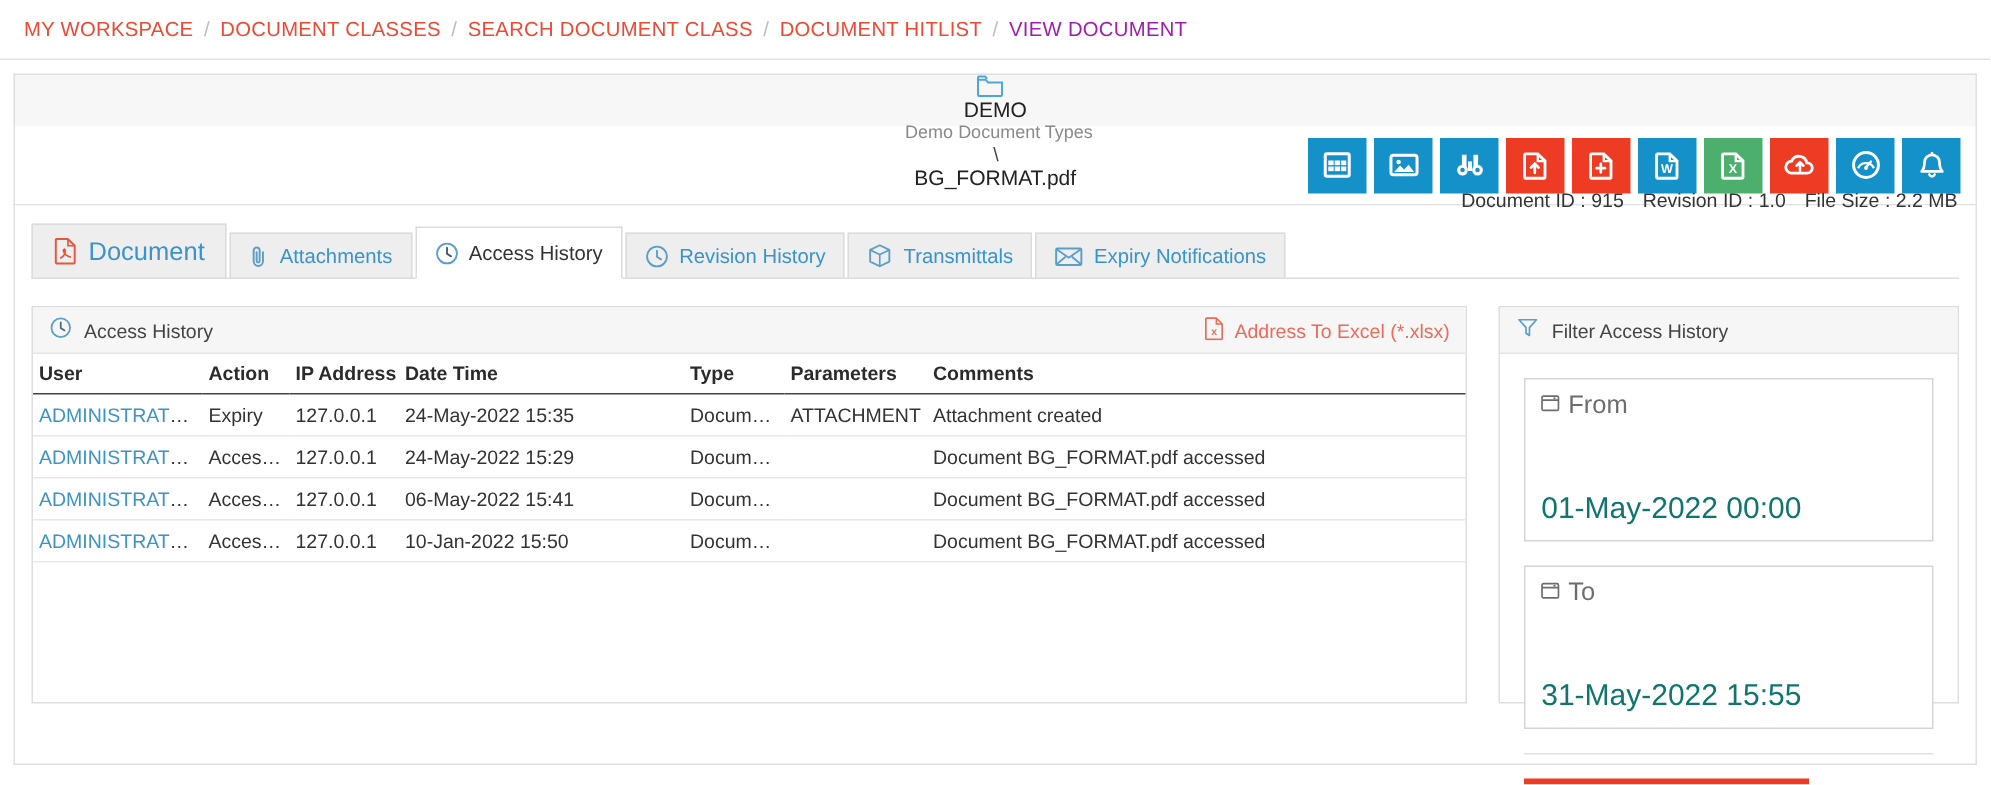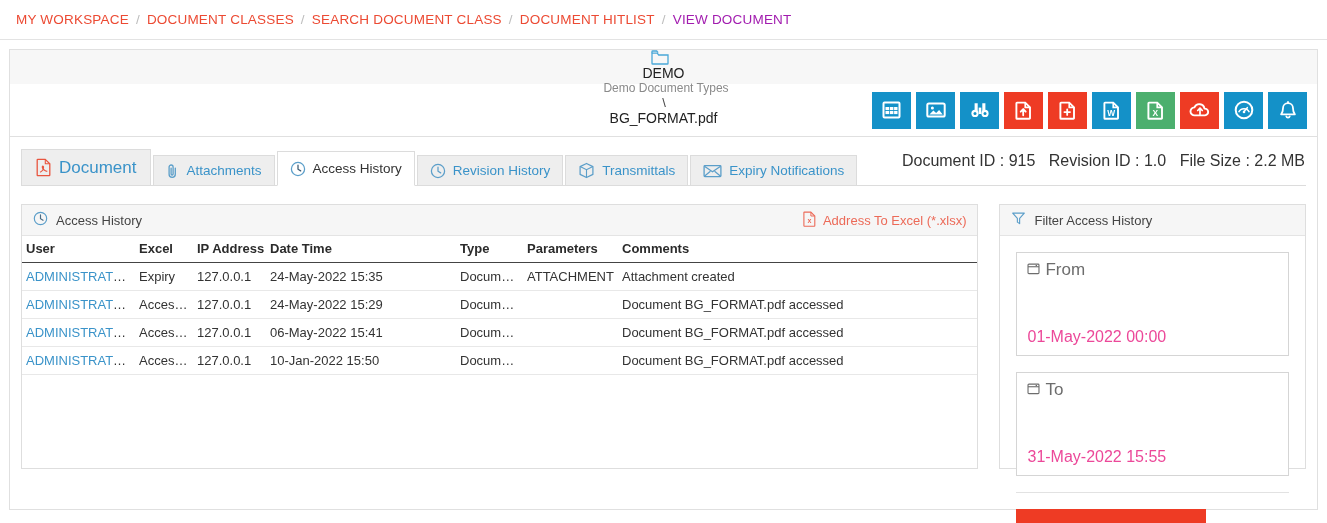--- a/index.html
+++ b/index.html
@@ -36,21 +36,21 @@
     border-bottom: none;
     display: flex; align-items: center;
     padding: 0 12px;
     flex-direction: column;
   }
   .folder-ico { width: 18px; height: 15px; margin-right: 8px; flex: none; }
   .doc-code { font-size: 14px; color: #222; font-weight: 400; }
   .doc-type { font-size: 12px; color: #8a8a8a; margin-left: 5px; }
   .doc-sep  { font-size: 13px; color: #444; margin: 0 4px 0 5px; }
   .doc-file { font-size: 14px; color: #222; }
-  .doc-meta { margin-left: auto; font-size: 16px; color: #333; white-space: nowrap; margin-top: 26px; }
+  .doc-meta { margin-left: auto; font-size: 13px; color: #333; white-space: nowrap; }
   .doc-meta span { margin-left: 9px; }
 
   
   .toolbar-band {
     margin: 0 9px;
     height: 53px;
     background: #fff;
     border: 1px solid #e0e0e0;
     border-top: none;
     display: flex; align-items: center; justify-content: flex-end;
@@ -158,21 +158,21 @@
   .field {
     border: 1px solid #d5d5d5;
     padding: 7px 10px 9px 10px;
     margin-bottom: 16px;
     background: #fff;
   }
   .field-label {
     display: flex; align-items: center; gap: 5px;
     font-size: 17px; color: #6d6d6d; margin-bottom: 2px;
   }
-  .field-value { font-size: 16px; color: #ec4899; cursor: text; margin-top: 48px; }
+  .field-value { font-size: 20px; color: #0f766e; cursor: text; margin-top: 48px; }
   .divider { border-top: 1px solid #e2e2e2; margin: 2px 0 16px 0; }
   .show-btn {
     background: #ee3b24; color: #000000; border: none;
     font-size: 15.5px; font-weight: bold;
     padding: 11px 16px; cursor: pointer;
     font-family: "Liberation Sans", sans-serif;
   }
 </style>
 </head>
 <body>
@@ -407,21 +407,21 @@
               </svg>
             </span>
             <span>Address To Excel (*.xlsx)</span>
           </a>
         </header>
 
         <table class="hist">
           <thead>
             <tr>
               <th class="c-user">User</th>
-              <th class="c-act">Excel</th>
+              <th class="c-act">Action</th>
               <th class="c-ip">IP Address</th>
               <th class="c-dt">Date Time</th>
               <th class="c-type">Type</th>
               <th class="c-par">Parameters</th>
               <th class="c-com">Comments</th>
             </tr>
           </thead>
           <tbody>
             <tr>
               <td class="c-user user"><a>ADMINISTRATOR</a></td>

